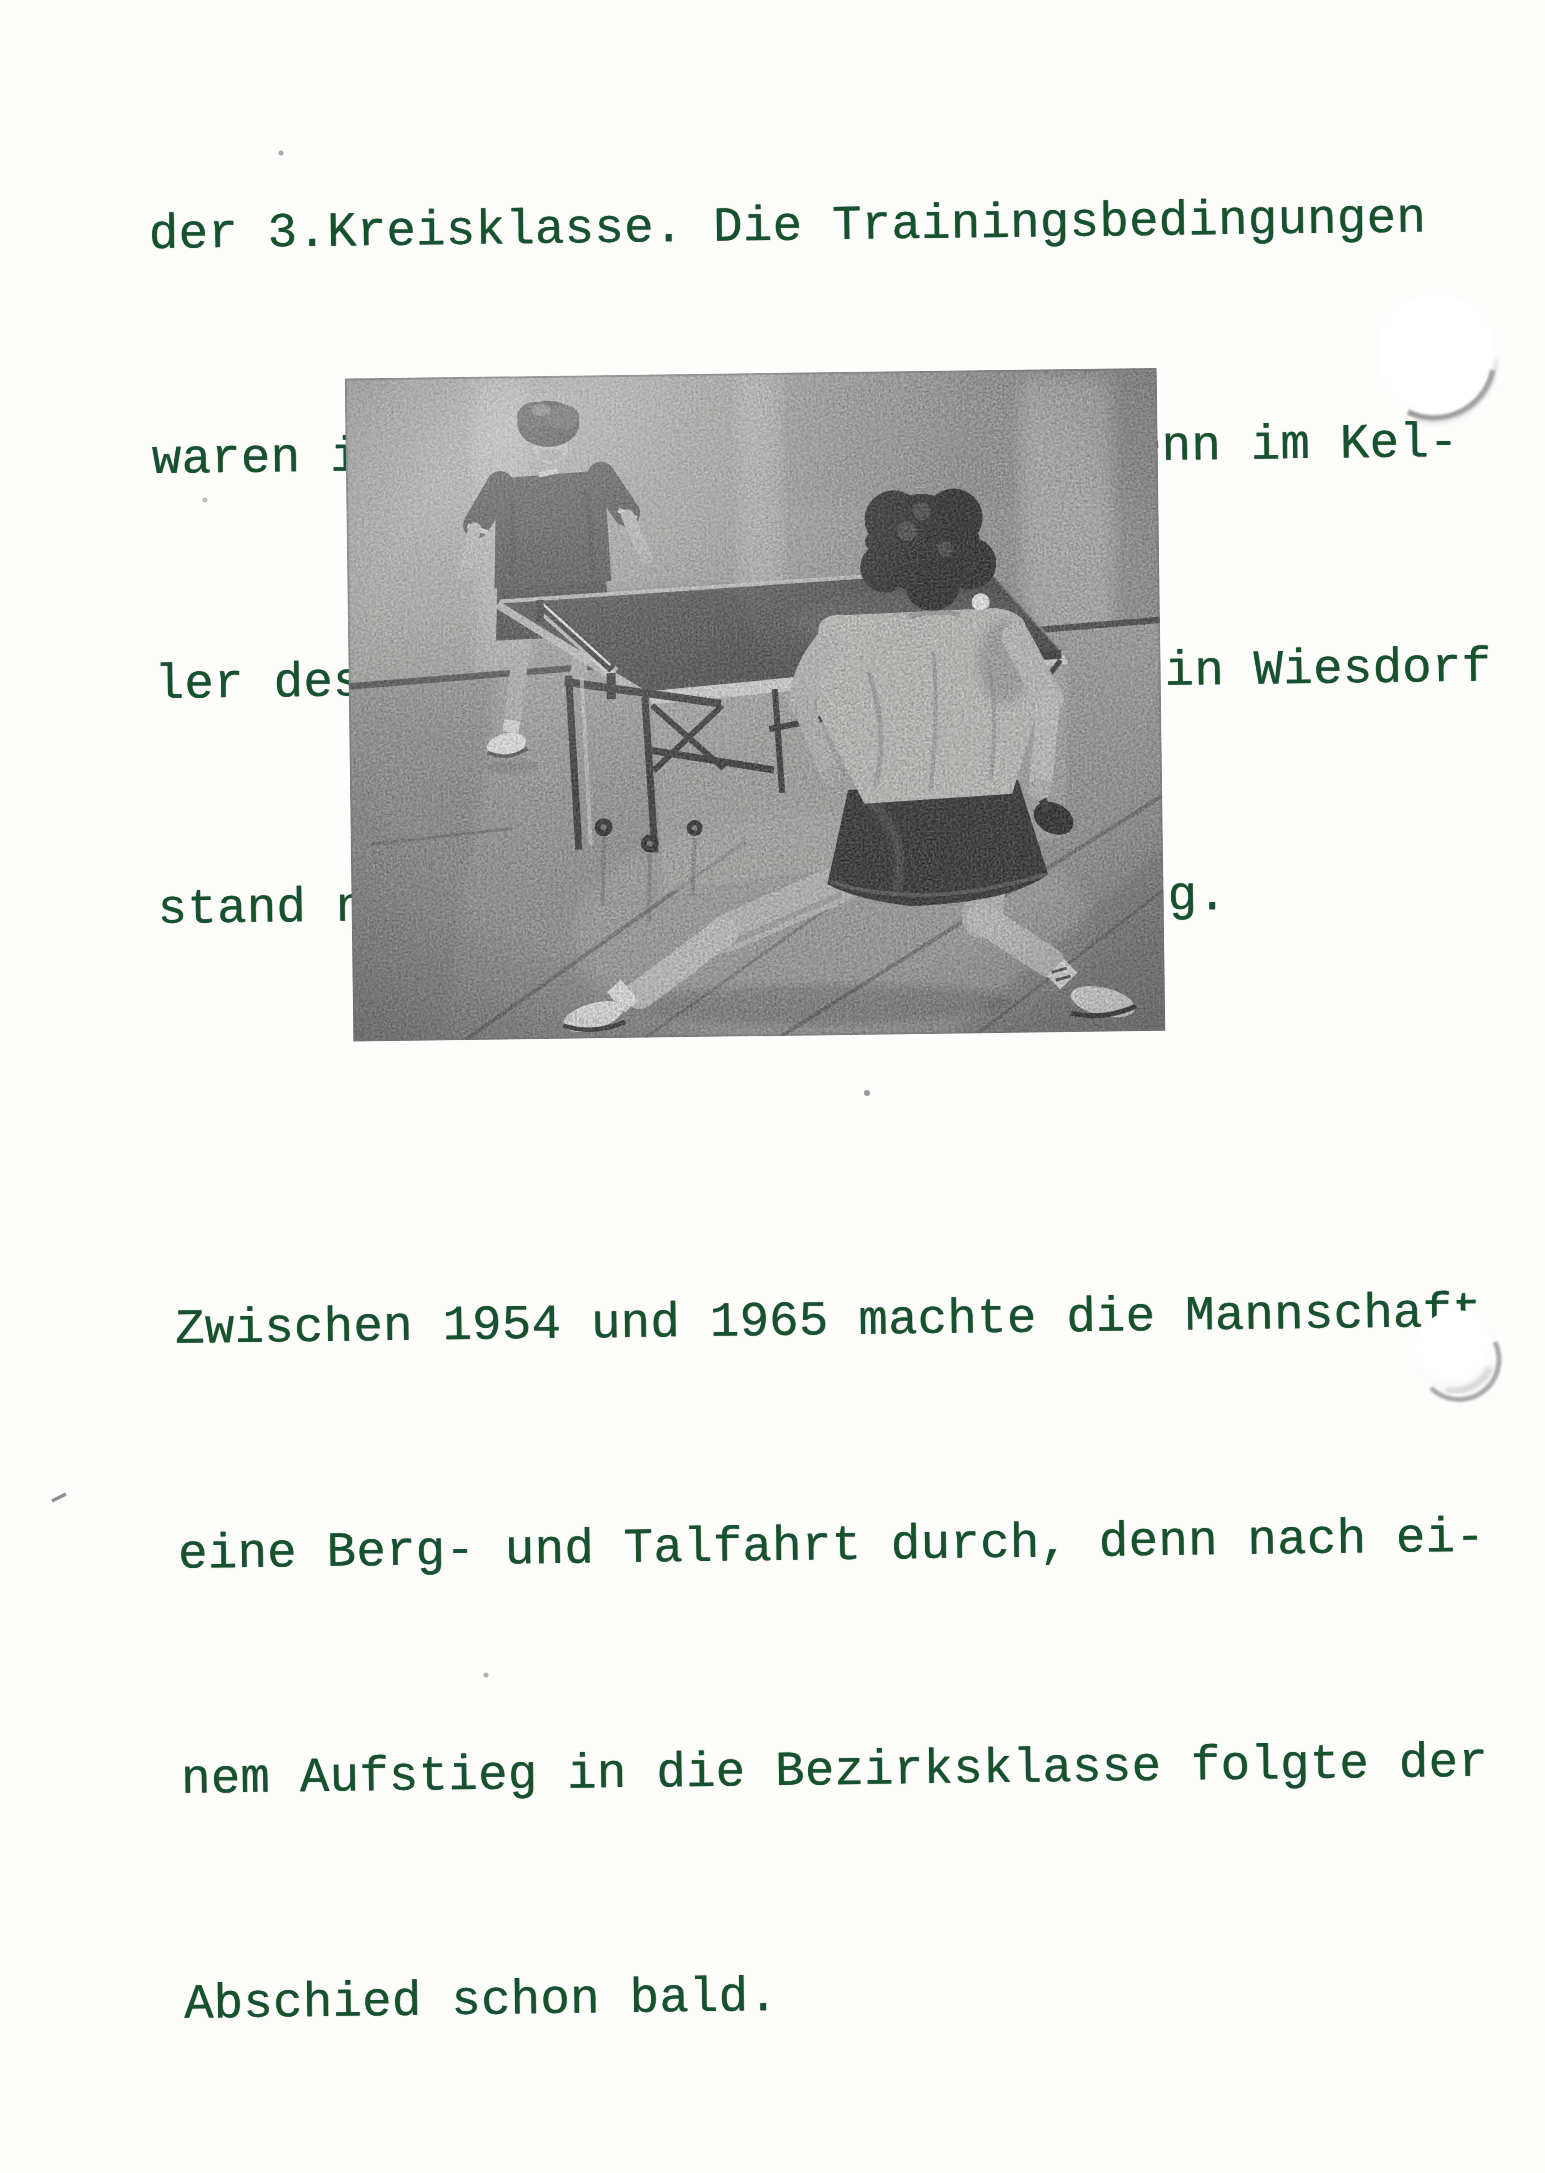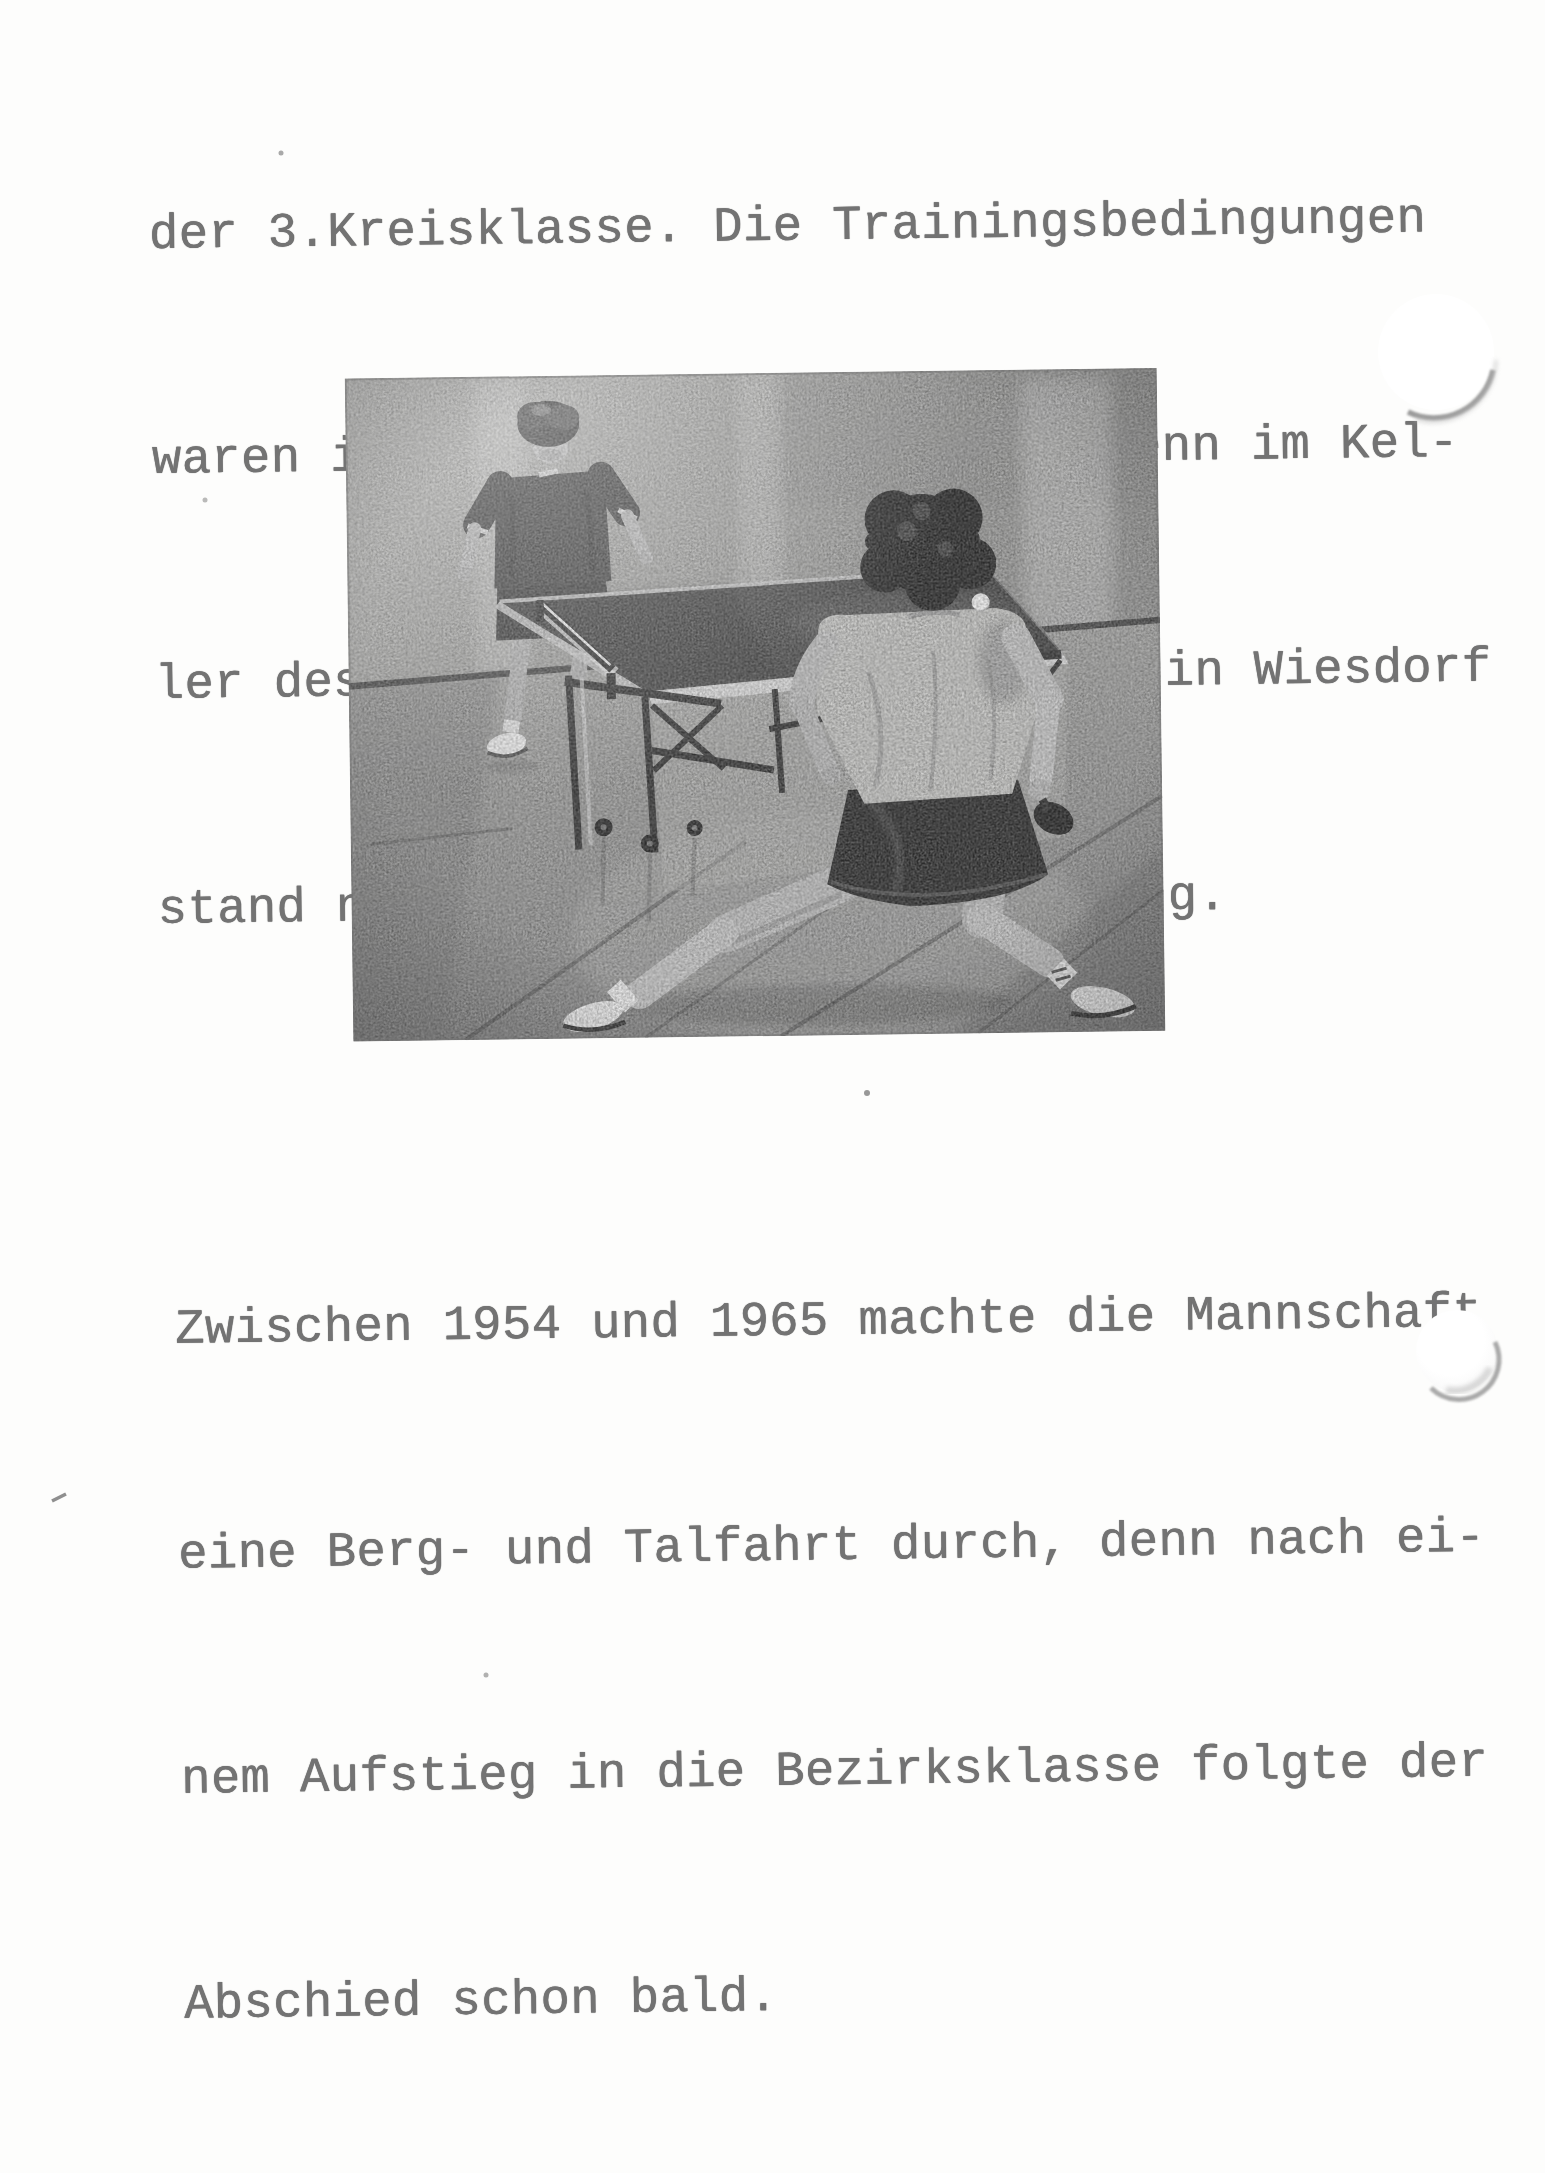--- a/index.html
+++ b/index.html
@@ -1,20 +1,20 @@
 <!DOCTYPE html>
 <html><head>
 <meta charset="utf-8">
 <style>
   html,body{margin:0;padding:0;background:#e8e8e8;}
   .page{
     position:relative;width:1545px;height:2173px;overflow:hidden;
     background:#fdfdfc;
     font-family:"Liberation Mono","DejaVu Sans Mono",monospace;
-    color:#737373;
+    color:#14532d;
   }
   
   .scan-rotate{
     position:absolute;left:0;top:0;width:1545px;height:2173px;
     transform:rotate(-0.75deg);
     transform-origin:772px 1086px;
   }
   .para{
     position:absolute;
     font-size:49px;

